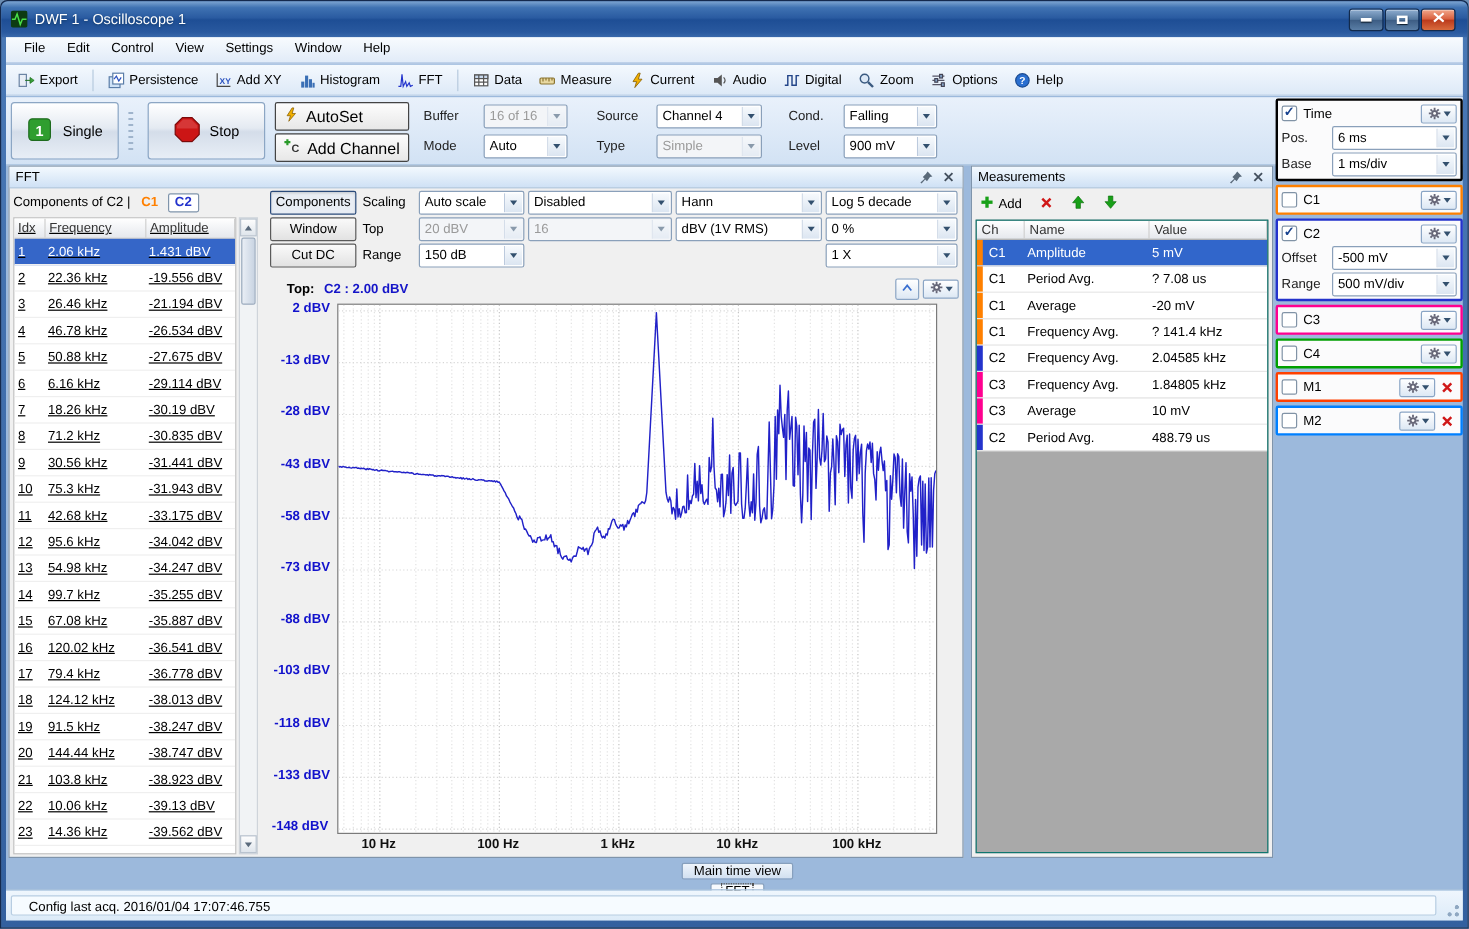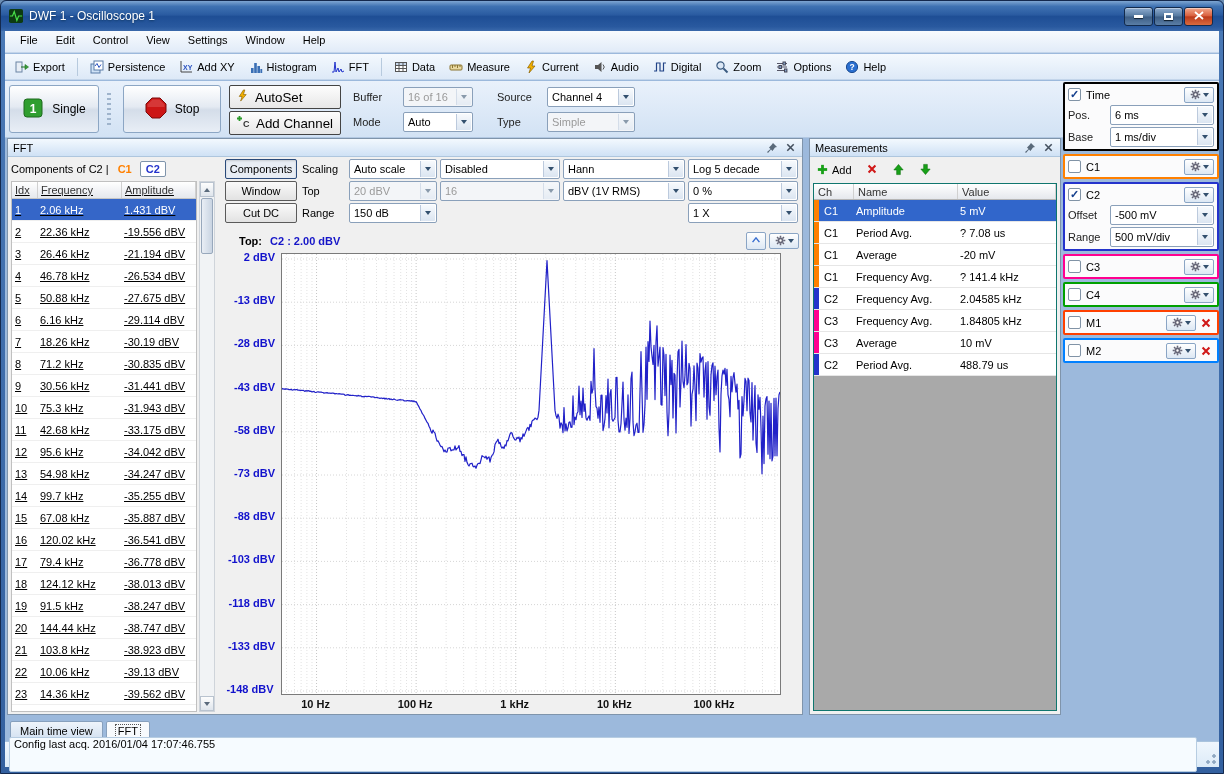--- a/index.html
+++ b/index.html
@@ -115,29 +115,29 @@
   .meas-table{position:absolute;left:3px;right:3px;top:44px;bottom:3px;background:#a9a9a9;border:1px solid #0f766e;overflow:hidden;}
   .mth{display:flex;height:16px;background:linear-gradient(#ffffff,#e5e8ed);border-bottom:1px solid #b5b5b5;color:#333;}
   .mth .hc{border-right:1px solid #d0d0d0;padding-left:4px;display:flex;align-items:center;}
   .mrow{display:flex;height:22px;background:#fff;border-bottom:1px solid #e6e6e6;align-items:stretch;}
   .mrow.sel{background:#3166cb;color:#fff;}
   .m-ch{width:40px;display:flex;align-items:center;}
   .m-name{width:104px;display:flex;align-items:center;padding-left:2px;}
   .m-val{flex:1;display:flex;align-items:center;padding-left:2px;}
   .chstrip{width:5px;align-self:stretch;margin-right:5px;}
   
-  .tabstrip{position:absolute;left:0;right:0;top:688px;height:24px;display:flex;align-items:center;padding-left:5px;gap:3px;}
+  .tabstrip{position:absolute;left:0;right:0;top:688px;height:24px;display:flex;align-items:center;padding-left:5px;gap:3px;flex-direction:column;}
   .tab{height:20px;padding:0 9px;display:flex;align-items:center;background:linear-gradient(#eef4fb,#d2e0f0);
     border:1px solid #87a0bd;border-radius:2px;}
   .tab.active{background:#f7fafd;}
   .tab.active span{outline:1px dotted #555;padding:0 2px;}
   .statusbar{position:absolute;left:0;right:0;bottom:0;height:26px;background:linear-gradient(#eff6fd,#dcebf8);
     border-top:1px solid #a9c3dd;display:flex;align-items:center;padding:0 4px;}
-  .status-field{flex:1;height:35px;border:1px solid #b7cde2;border-radius:2px;background:#f6fbff;
-    display:flex;align-items:flex-start;padding:0 4px;margin-right:18px;}
+  .status-field{flex:1;height:17px;border:1px solid #b7cde2;border-radius:2px;background:#f6fbff;
+    display:flex;align-items:flex-end;padding:0 14px;margin-right:18px;}
   .status-grip{position:absolute;right:2px;bottom:2px;width:13px;height:13px;
     background:
       radial-gradient(circle at 10px 10px,#8fa8c2 1.5px,transparent 2px),
       radial-gradient(circle at 10px 4px,#8fa8c2 1.5px,transparent 2px),
       radial-gradient(circle at 4px 10px,#8fa8c2 1.5px,transparent 2px);}
 </style>
 </head>
 <body>
 
 <div class="window">
@@ -358,20 +358,36 @@
           <span class="cb-lbl" style="width:44px">Source</span>
           <div class="combo" style="width:88px">
             <span class="combo-text">Channel 4</span>
             <span class="combo-btn">
               <i class="tri"></i>
             </span>
           </div>
           <span class="cb-lbl" style="width:44px">Type</span>
           <div class="combo disabled" style="width:88px">
             <span class="combo-text">Simple</span>
+            <span class="combo-btn">
+              <i class="tri"></i>
+            </span>
+          </div>
+        </div>
+        <div class="cb-group" style="left:652px">
+          <span class="cb-lbl" style="width:40px">Cond.</span>
+          <div class="combo" style="width:78px">
+            <span class="combo-text">Falling</span>
+            <span class="combo-btn">
+              <i class="tri"></i>
+            </span>
+          </div>
+          <span class="cb-lbl" style="width:40px">Level</span>
+          <div class="combo" style="width:78px">
+            <span class="combo-text">900 mV</span>
             <span class="combo-btn">
               <i class="tri"></i>
             </span>
           </div>
         </div>
       </div>
 
     <div class="right-col" id="right-col">
         <div class="rc-box" style="border-color:#000000">
           <div class="rc-head">

